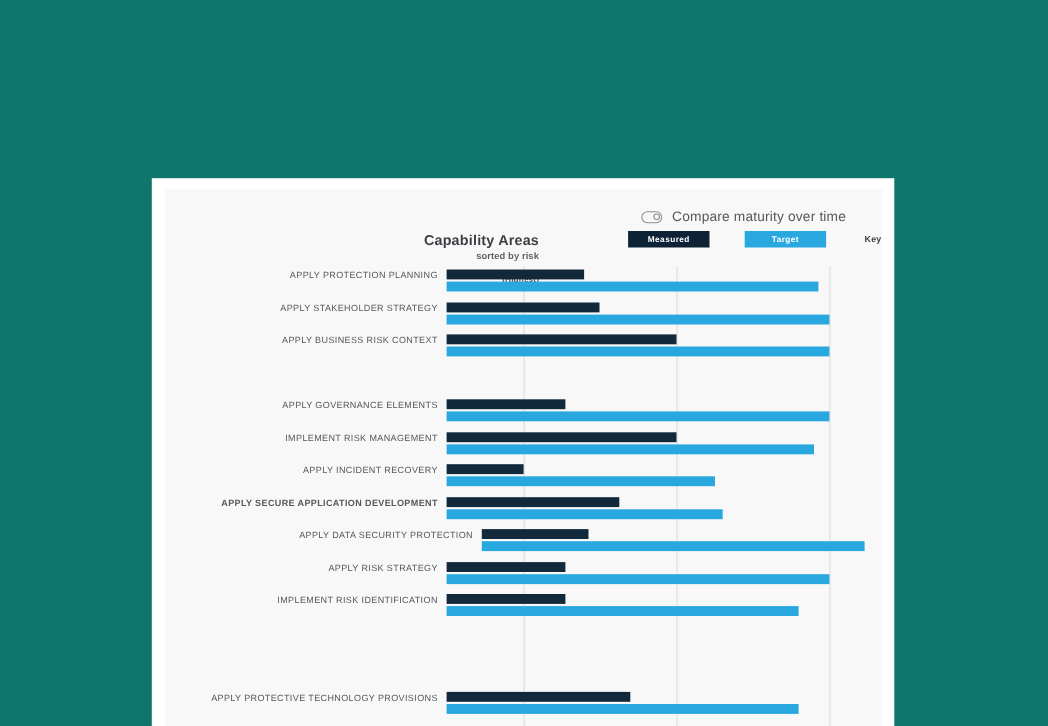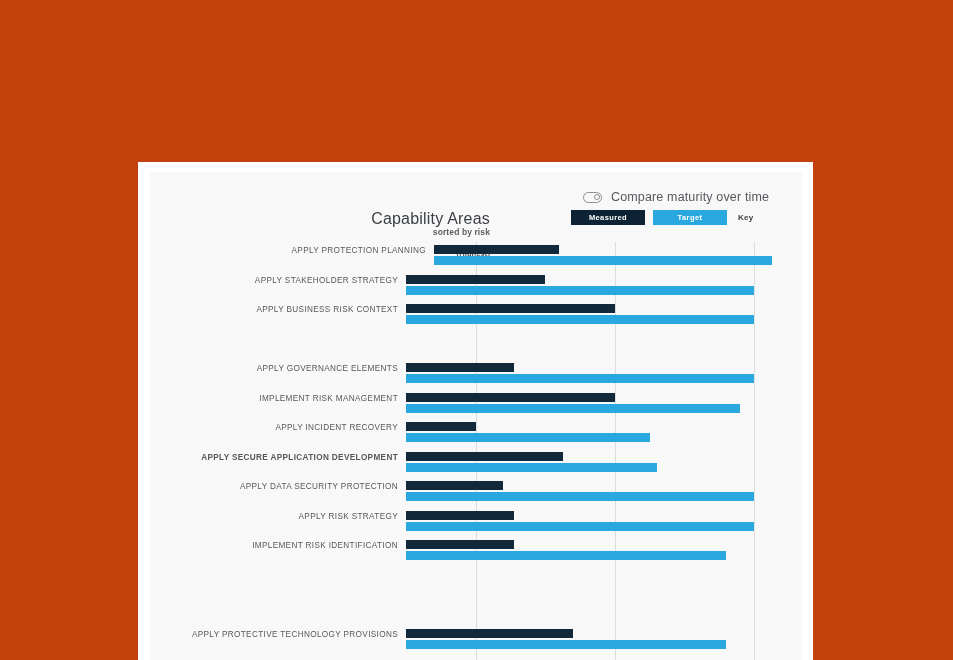--- a/index.html
+++ b/index.html
@@ -9,21 +9,21 @@
     width: 953px;
     height: 660px;
     overflow: hidden;
     font-family: "Liberation Sans", sans-serif;
   }
 
   #root {
     position: relative;
     width: 953px;
     height: 660px;
-    background: #c2410c;
+    background: #0f766e;
   }
 
   
   .card {
     position: absolute;
     left: 138px;
     top: 162px;
     width: 675px;
     height: 520px;
     background: #ffffff;
@@ -78,22 +78,22 @@
 
   
   .heading {
     position: absolute;
     left: 90px;
     top: 40px;
     width: 250px;
     text-align: right;
   }
   .heading-title {
-    font-size: 16px;
-    font-weight: normal;
+    font-size: 13px;
+    font-weight: bold;
     color: #3b3f43;
     letter-spacing: .2px;
     line-height: 14px;
   }
   .heading-sub {
     font-size: 8.5px;
     font-weight: bold;
     color: #5d6165;
     letter-spacing: .1px;
     margin-top: 1px;
@@ -106,20 +106,21 @@
     letter-spacing: .1px;
   }
 
   
   .legend {
     position: absolute;
     left: 421px;
     top: 38px;
     display: flex;
     align-items: center;
+    gap: 24px;
   }
   .legend-chip {
     width: 74px;
     height: 15px;
     display: flex;
     align-items: center;
     justify-content: center;
     font-size: 7.5px;
     font-weight: bold;
     color: #ffffff;
@@ -216,21 +217,21 @@
       </div>
 
       <div class="chart">
         <div class="axis-area">
           <div id="gridlines">
               <div class="gridline" style="left: 20%;"></div>
               <div class="gridline" style="left: 60%;"></div>
               <div class="gridline" style="left: 100%;"></div>
             </div>
           <div class="rows" id="rows">
-              <div class="row" style="top: 0px; margin-left: 28px;">
+              <div class="row" style="top: 0px;">
                 <div class="row-label">APPLY PROTECTION PLANNING</div>
                 <div class="bar measured" style="width: 36%; background: rgb(18, 41, 60);"></div>
                 <div class="bar target" style="width: 97%; background: rgb(41, 168, 224);"></div>
               </div>
               <div class="row" style="top: 29.5px;">
                 <div class="row-label">APPLY STAKEHOLDER STRATEGY</div>
                 <div class="bar measured" style="width: 40%; background: rgb(18, 41, 60);"></div>
                 <div class="bar target" style="width: 100%; background: rgb(41, 168, 224);"></div>
               </div>
               <div class="row" style="top: 59px;">
@@ -251,21 +252,21 @@
               <div class="row" style="top: 177px;">
                 <div class="row-label">APPLY INCIDENT RECOVERY</div>
                 <div class="bar measured" style="width: 20%; background: rgb(18, 41, 60);"></div>
                 <div class="bar target" style="width: 70%; background: rgb(41, 168, 224);"></div>
               </div>
               <div class="row" style="top: 206.5px; font-weight: bold;">
                 <div class="row-label">APPLY SECURE APPLICATION DEVELOPMENT</div>
                 <div class="bar measured" style="width: 45%; background: rgb(18, 41, 60);"></div>
                 <div class="bar target" style="width: 72%; background: rgb(41, 168, 224);"></div>
               </div>
-              <div class="row" style="top: 236px;">
+              <div class="row" style="top: 236px; margin-left: 32px;">
                 <div class="row-label">APPLY DATA SECURITY PROTECTION</div>
                 <div class="bar measured" style="width: 28%; background: rgb(18, 41, 60);"></div>
                 <div class="bar target" style="width: 100%; background: rgb(41, 168, 224);"></div>
               </div>
               <div class="row" style="top: 265.5px;">
                 <div class="row-label">APPLY RISK STRATEGY</div>
                 <div class="bar measured" style="width: 31%; background: rgb(18, 41, 60);"></div>
                 <div class="bar target" style="width: 100%; background: rgb(41, 168, 224);"></div>
               </div>
               <div class="row" style="top: 295px;">

